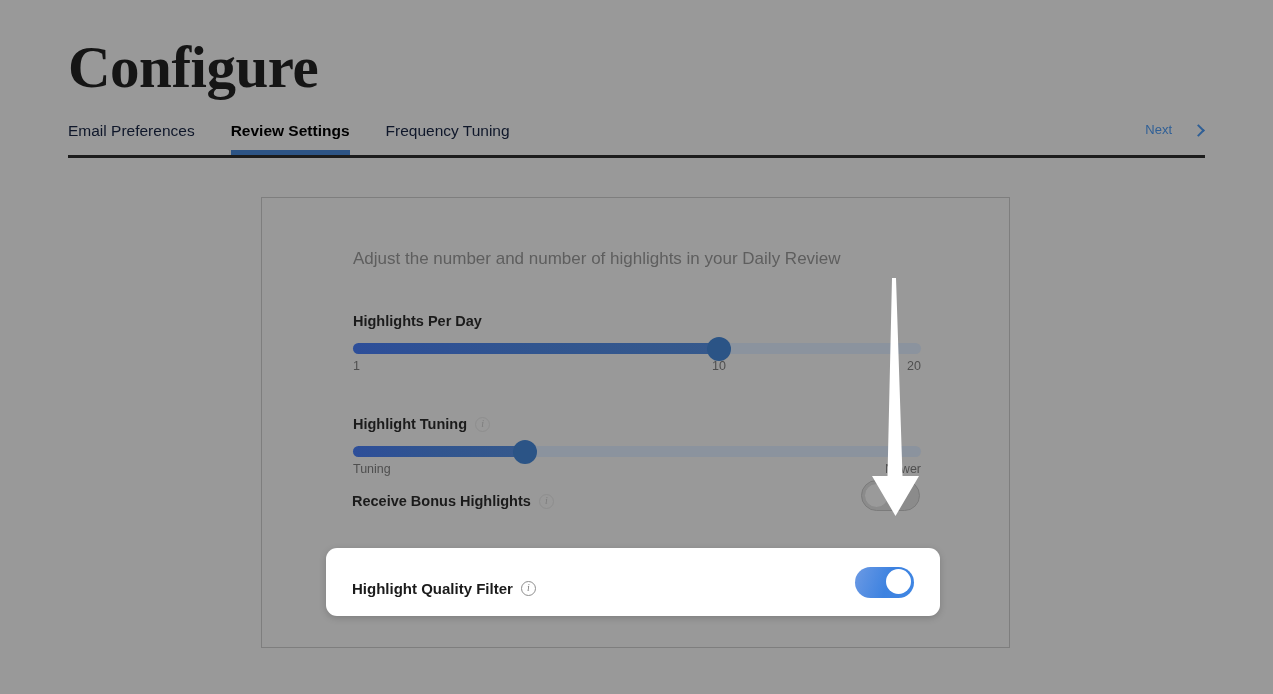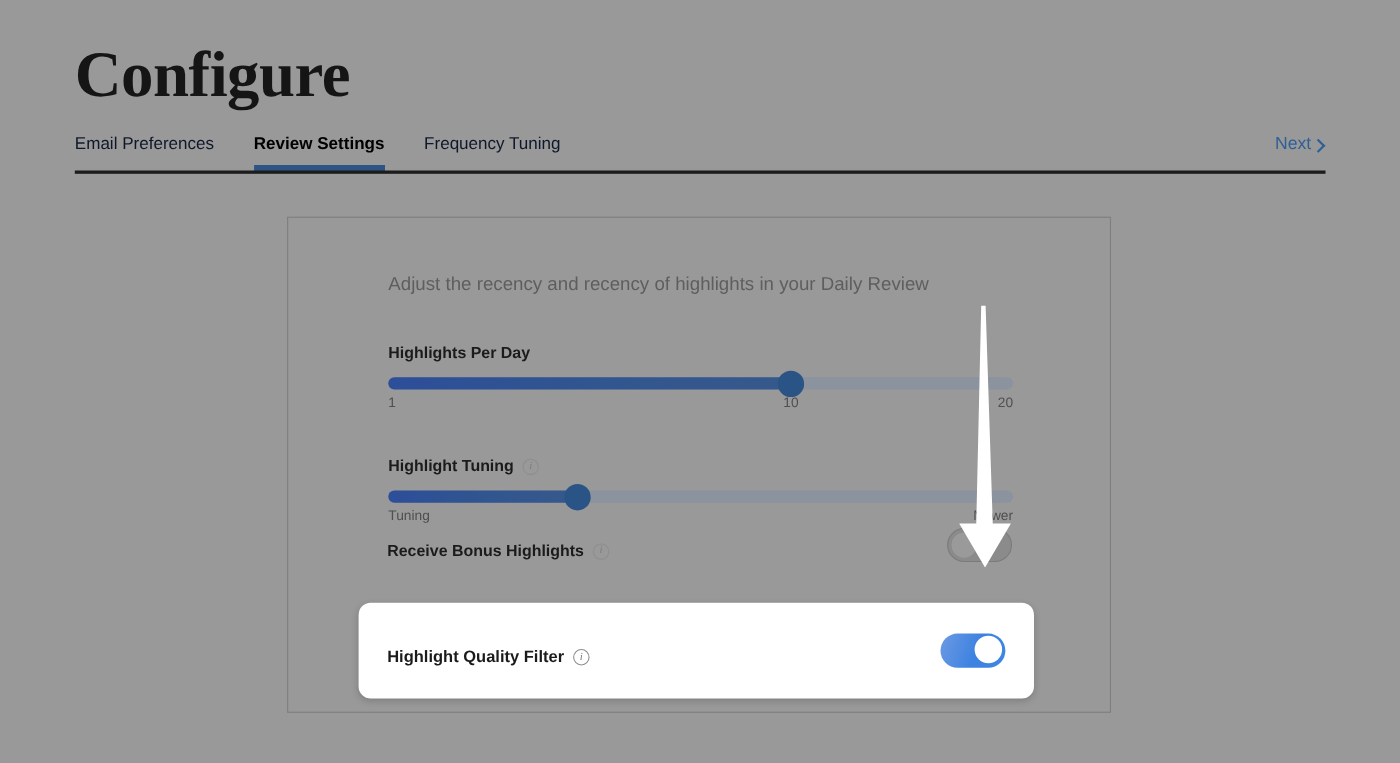--- a/index.html
+++ b/index.html
@@ -64,23 +64,23 @@
     bottom: -17px;
     height: 7px;
     background: #2d5485;
   }
   .next-btn {
     position: absolute;
     right: 2px;
     top: 4px;
     display: flex;
     align-items: center;
-    gap: 2px;
+    gap: 22px;
     color: #2f5f96;
-    font-size: 16px;
+    font-size: 13px;
     cursor: pointer;
   }
   .chev {
     display: inline-block;
     width: 9px;
     height: 9px;
     border-right: 2.4px solid #2f5f96;
     border-top: 2.4px solid #2f5f96;
     transform: rotate(45deg);
     position: relative;
@@ -227,21 +227,21 @@
     top: 479px;
     width: 568px;
     height: 32px;
   }
 
   
   #row-quality {
     left: 326px;
     top: 548px;
     width: 614px;
-    height: 87px;
+    height: 68px;
     background: #ffffff;
     border-radius: 11px;
     padding: 0 26px;
     box-shadow: 0 2px 7px rgba(0,0,0,0.18);
   }
   #row-quality .setting-label { font-size: 15px; }
 
   
   .arrow-annotation {
     position: absolute;
@@ -274,21 +274,21 @@
   <div class="next-btn">
     <span>Next</span>
     <span class="chev"></span>
   </div>
 </div>
 
 <div class="header-rule"></div>
 
 <div class="card">
 
-  <div class="card-desc">Adjust the recency and recency of highlights in your Daily Review</div>
+  <div class="card-desc">Adjust the number and number of highlights in your Daily Review</div>
 
   <div class="setting" style="top:103px;">
     <div class="setting-label">
       <span>Highlights Per Day</span>
     </div>
     <div class="slider">
       <div class="slider-track"></div>
       <div class="slider-fill" style="width:64.4%;"></div>
       <div class="slider-thumb" style="left:64.4%;"></div>
     </div>

